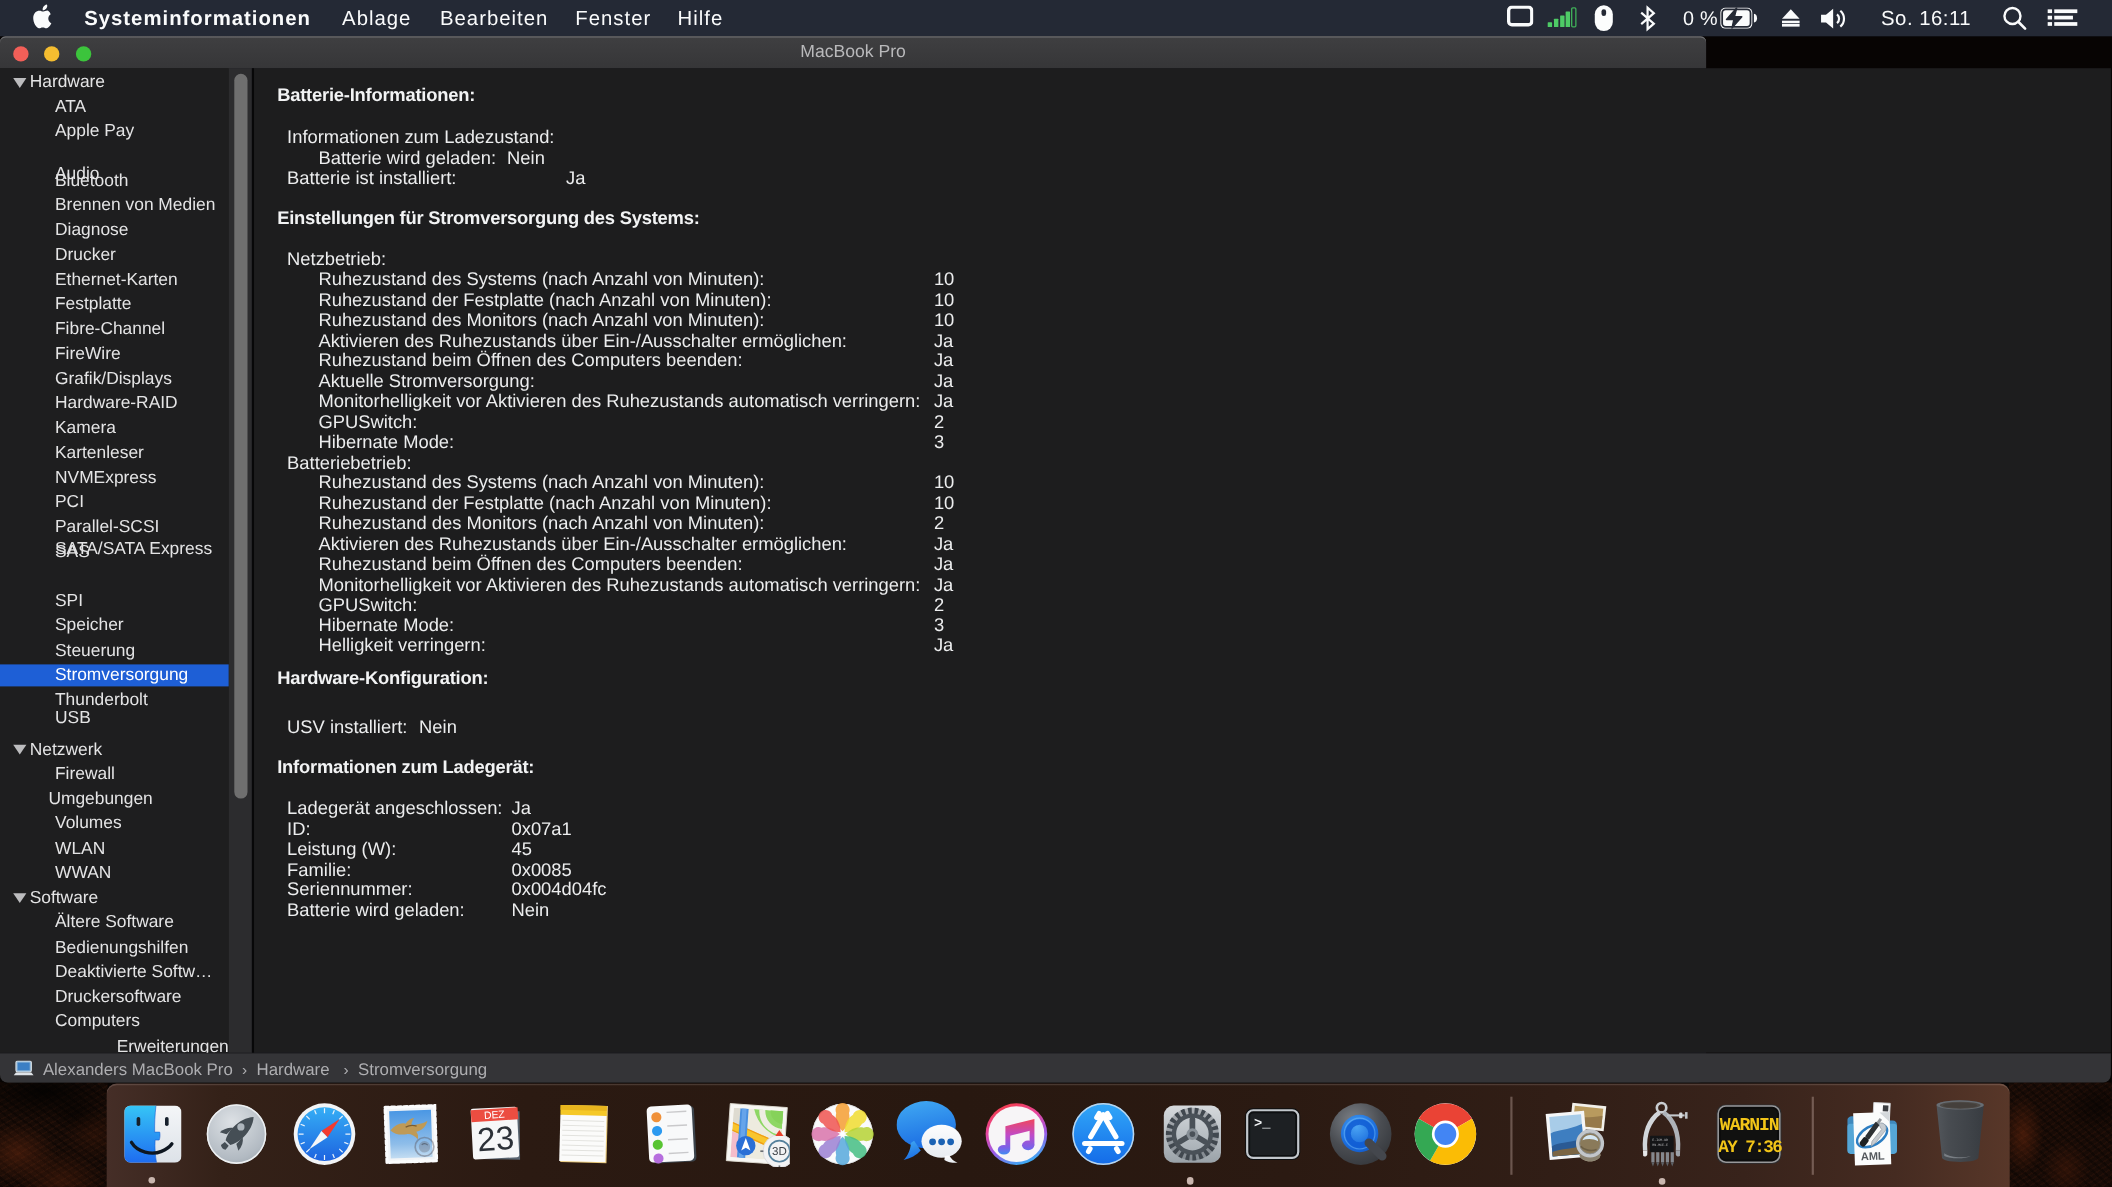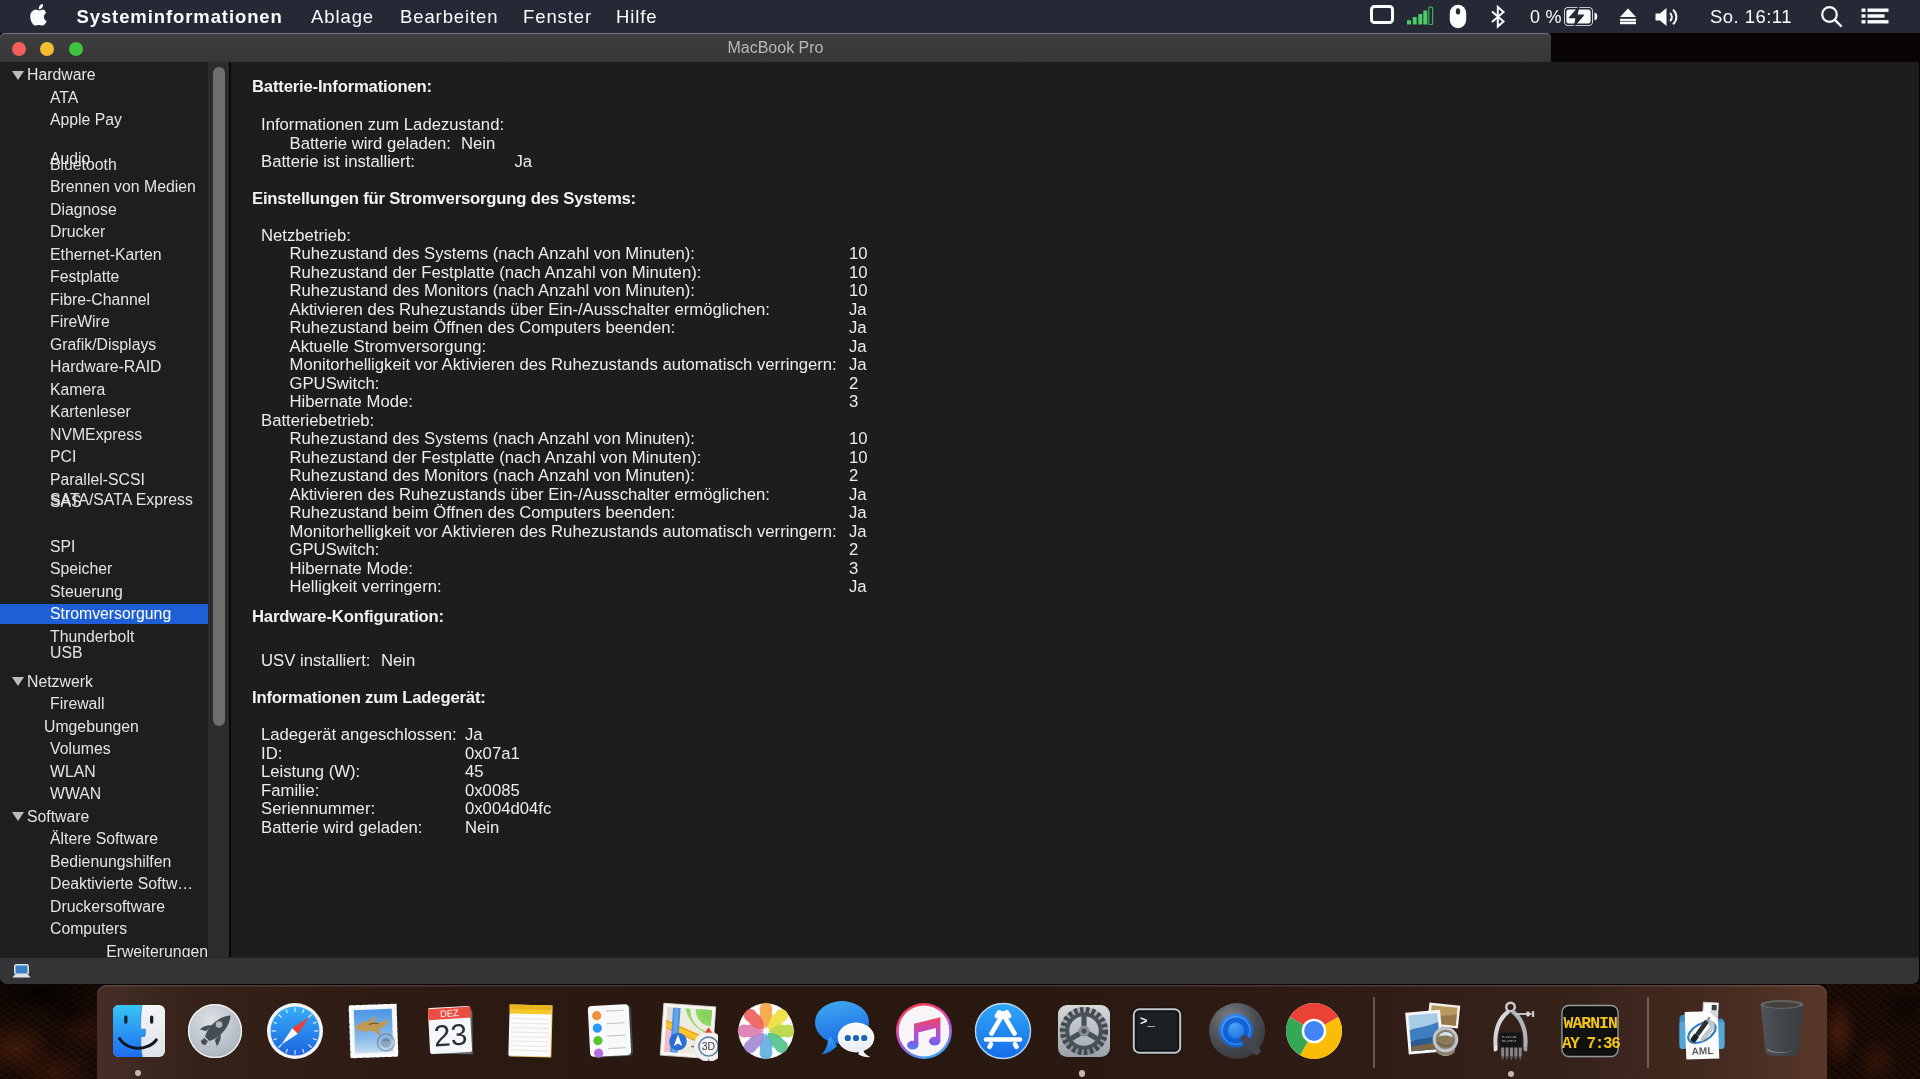--- a/index.html
+++ b/index.html
@@ -225,20 +225,21 @@
     <div class="cl" style="left:234px; top:738.2px;">0x004d04fc</div>
     <div class="cl" style="left:30px; top:756.8px;">Batterie wird geladen:</div>
     <div class="cl" style="left:234px; top:756.8px;">Nein</div>
   </div>
   <div id="statusbar">
     <svg style="position:absolute;left:12px;top:6px;" width="19" height="16" viewBox="0 0 19 16">
       <rect x="2.5" y="0.5" width="14" height="10" rx="1.5" fill="#8fb6d8" stroke="#d8dfe4" stroke-width="1"></rect>
       <rect x="4" y="2" width="11" height="7" fill="#3b7fc4"></rect>
       <path d="M0.5 13.5 L18.5 13.5 L16.5 11 L2.5 11 Z" fill="#dfe3e7"></path>
     </svg>
+    <div style="position:absolute;left:39px;top:0;height:27px;line-height:28px;">Alexanders MacBook Pro&nbsp; <span style="font-size:14px;">›</span>&nbsp; Hardware&nbsp; &nbsp;<span style="font-size:14px;">›</span>&nbsp; Stromversorgung</div>
   </div>
 </div>
 <div id="dock"></div>
 <svg class="ic" style="left:108px;top:1001px;" width="60" height="60" viewBox="0 0 60 60">
     <defs>
       <linearGradient id="fb" x1="0" y1="0" x2="0" y2="1">
         <stop offset="0" stop-color="#36c5f6"></stop>
         <stop offset="1" stop-color="#1e6cf0"></stop>
       </linearGradient>
       <linearGradient id="fw" x1="0" y1="0" x2="0" y2="1">

